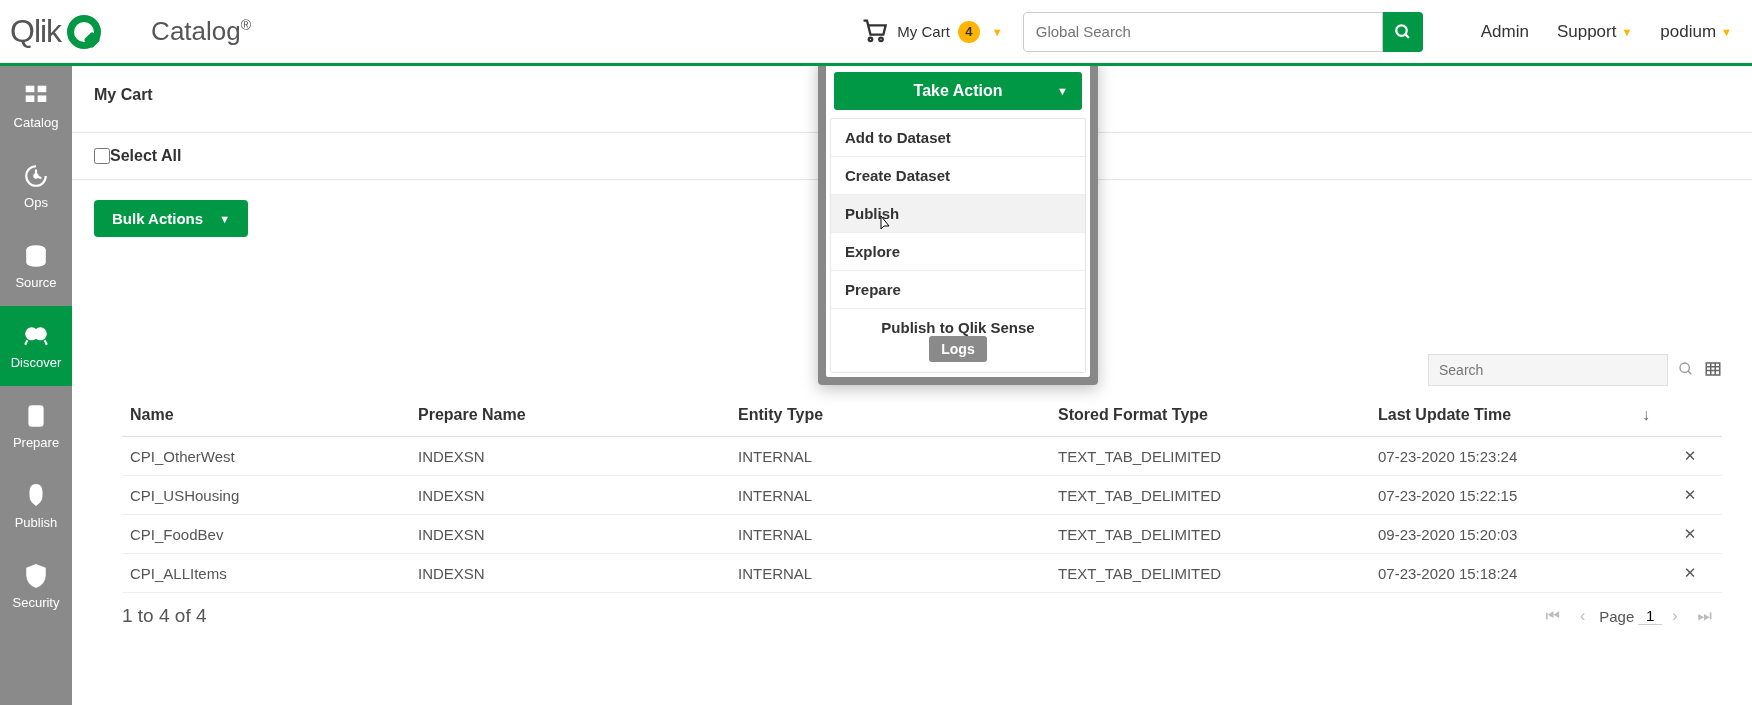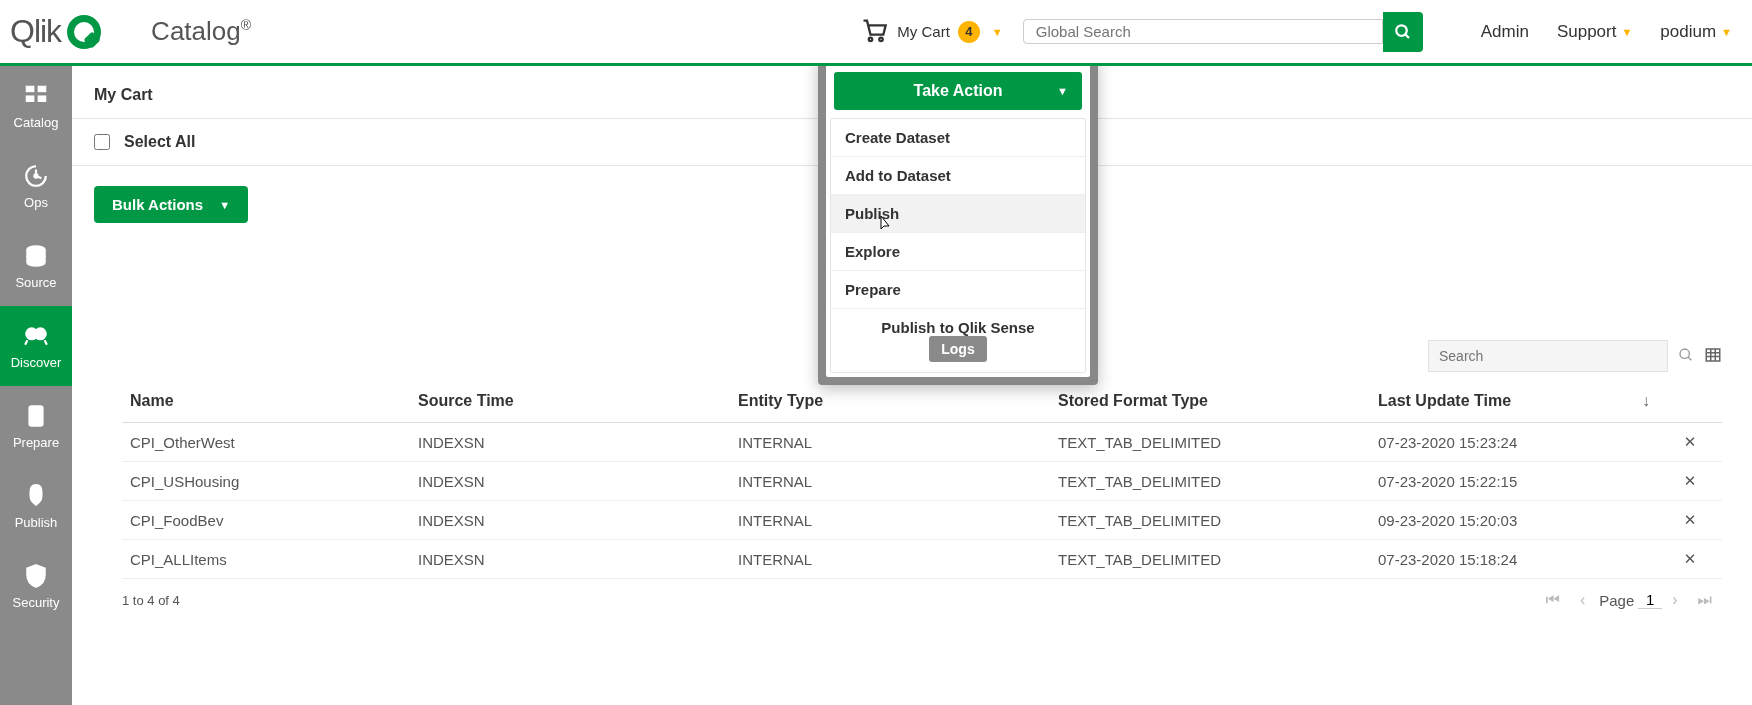--- a/index.html
+++ b/index.html
@@ -13,38 +13,38 @@
   .logo-o::after{content:""; position:absolute; bottom:-4px; right:-4px; width:12px; height:12px; background:#009845; border-radius:2px; transform:rotate(45deg);}
   .brand-title { font-size: 26px; font-weight: 400; color: #555; margin-left: 50px; }
   .brand-title sup{font-size:14px;}
   .top-spacer { flex: 1; }
   .cart-area { display:flex; align-items:center; gap:8px; margin-right:20px; cursor:pointer;}
   .cart-icon svg { width:30px; height:28px; }
   .cart-label { font-size:15px; color:#333; }
   .cart-badge { background:#ffb400; color:#333; font-weight:bold; border-radius:50%; width:22px; height:22px; display:flex; align-items:center; justify-content:center; font-size:13px;}
   .cart-caret { color:#ffb400; font-size:11px; margin-left:4px;}
   .search-wrap { display:flex; align-items:center; margin-right:30px;}
-  .search-input { width:360px; height:25px; border:1px solid #ccc; border-radius:4px 0 0 4px; padding:0 12px; font-size:15px; outline:none;}
+  .search-input { width:360px; height:40px; border:1px solid #ccc; border-radius:4px 0 0 4px; padding:0 12px; font-size:15px; outline:none;}
   .search-btn { width:40px; height:40px; background:#009845; border:none; border-radius:0 4px 4px 0; color:#fff; display:flex; align-items:center; justify-content:center; cursor:pointer;}
   .top-link { font-size:17px; color:#333; margin-left:28px; cursor:pointer; display:flex; align-items:center; gap:5px;}
   .caret-orange { color:#ffb400; font-size:11px;}
 
   
   .layout { display:flex; height: calc(705px - 66px); }
 
   
   .sidebar { width:72px; background:#8a8a8a; display:flex; flex-direction:column; }
   .side-item { height:80px; display:flex; flex-direction:column; align-items:center; justify-content:center; gap:6px; color:#fff; font-size:13px; cursor:pointer;}
   .side-item.active { background:#009845; }
   .side-item svg { width:26px; height:26px; fill:#fff; stroke:#fff; }
 
   
   .main { flex:1; position:relative; overflow:hidden; }
   .page-title { font-size:16px; font-weight:700; padding:20px 0 14px 22px; }
-  .select-all-bar { border-top:1px solid #e5e5e5; border-bottom:1px solid #e5e5e5; padding:14px 22px; display:flex; align-items:center; gap:14px;}
+  .select-all-bar { border-top:1px solid #e5e5e5; border-bottom:1px solid #e5e5e5; padding:14px 22px; display:flex; align-items:center; margin-top:14px;}
   .select-all-bar label { font-size:16px; font-weight:700; }
   input[type=checkbox]{ width:16px; height:16px; }
 
   .bulk-row { padding:20px 22px 8px 22px; }
   .bulk-btn { background:#009845; color:#fff; border:none; border-radius:4px; padding:10px 18px; font-size:15px; font-weight:600; display:inline-flex; align-items:center; gap:16px; cursor:pointer;}
   .bulk-btn .caret{ font-size:11px;}
 
   .entities-header { display:flex; align-items:center; padding:10px 22px 10px 40px;flex-direction:column; }
   .entities-header .chev { color:#888; margin-right:20px; cursor:pointer; }
   .entities-header .etitle { font-size:17px; color:#555; margin-left:14px;}
@@ -56,21 +56,21 @@
   .tbl-search-icon{ color:#999; cursor:pointer;}
   .tbl-cols-icon{ color:#666; cursor:pointer;}
 
   .grid { margin:0 30px 0 50px; }
   .grid table { width:100%; border-collapse:collapse; }
   .grid th { text-align:left; font-size:16px; font-weight:700; color:#333; padding:12px 8px; border-bottom:1px solid #ddd;}
   .grid td { font-size:15px; color:#555; padding:10px 8px; border-bottom:1px solid #eee;}
   .row-x { font-size:20px; color:#666; cursor:pointer; text-align:center;}
 
   .pager { display:flex; align-items:center; padding:12px 30px 0 50px;}
-  .pager .info{ font-size:13px; color:#555;}
+  .pager .info{ font-size:19px; color:#555;}
   .pager .spacer{flex:1;}
   .pager .pgbtn{ color:#bbb; font-size:16px; margin:0 10px; cursor:pointer;}
   .pager .pgtxt{ font-size:15px; color:#555; margin:0 4px;}
   .pager .pgnum{ width:24px; text-align:center; border:none; border-bottom:1px solid #ccc; font-size:15px;}
 
   
   .popover-frame { position:absolute; left:750px; top:-12px; width:280px; background:linear-gradient(#888,#888); padding:8px; border-radius:4px; box-shadow:0 4px 16px rgba(0,0,0,.25);}
   .popover-inner{ background:#fff; border-radius:2px; overflow:hidden;}
   .take-action-btn{ background:#009845; color:#fff; margin:8px; border:none; border-radius:3px; height:38px; display:flex; align-items:center; justify-content:center; position:relative; font-size:16px; font-weight:600; cursor:pointer;}
   .take-action-btn .caret{ position:absolute; right:14px; font-size:11px;}
@@ -235,21 +235,21 @@
             <line x1="15" y1="4" x2="15" y2="20"></line>
           </svg>
       </span>
     </div>
 
     <div class="grid">
       <table>
         <thead>
           <tr>
             <th style="width:18%">Name</th>
-            <th style="width:20%">Source Time</th>
+            <th style="width:20%">Prepare Name</th>
             <th style="width:20%">Entity Type</th>
             <th style="width:20%">Stored Format Type</th>
             <th style="width:18%">
               <span>Last Update Time</span>
               <span style="float:right;color:#666">↓</span>
             </th>
             <th style="width:4%"></th>
           </tr>
         </thead>
         <tbody>
@@ -301,24 +301,24 @@
     </div>
 
     <div class="popover-frame">
       <div class="popover-inner">
         <div class="take-action-btn">
           <span>Take Action</span>
           <span class="caret">▼</span>
         </div>
         <div class="menu-list">
           <div class="menu-item">
+              <span>Add to Dataset</span>
+            </div>
+          <div class="menu-item">
               <span>Create Dataset</span>
-            </div>
-          <div class="menu-item">
-              <span>Add to Dataset</span>
             </div>
           <div class="menu-item hover">
               <span>Publish</span>
             </div>
           <div class="menu-item">
               <span>Explore</span>
             </div>
           <div class="menu-item">
               <span>Prepare</span>
             </div>

